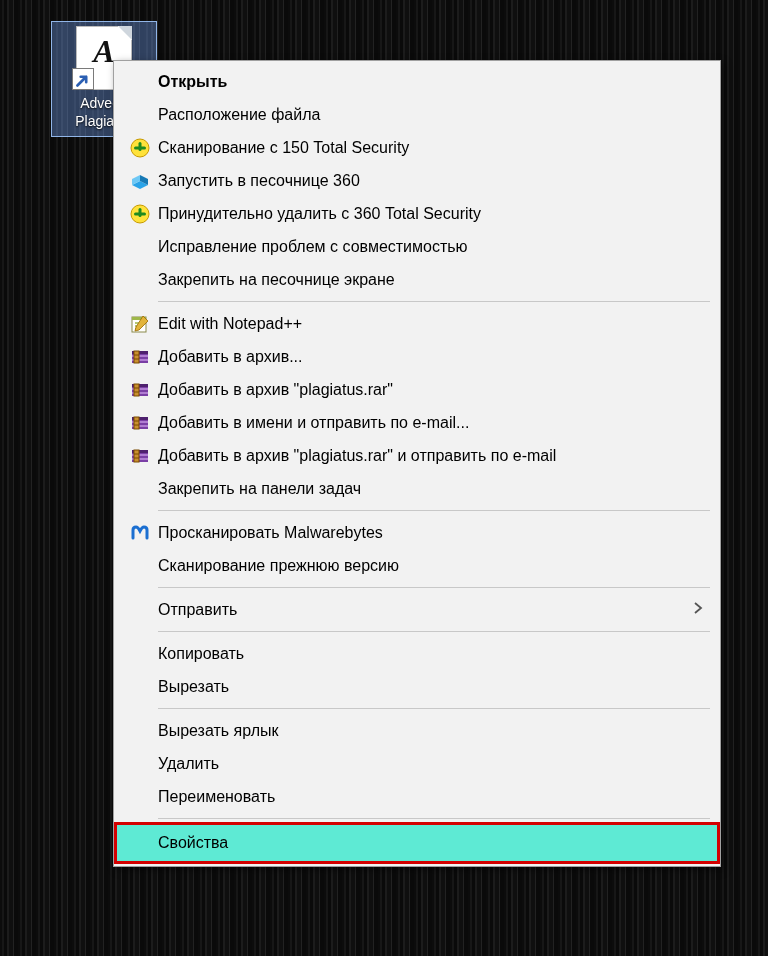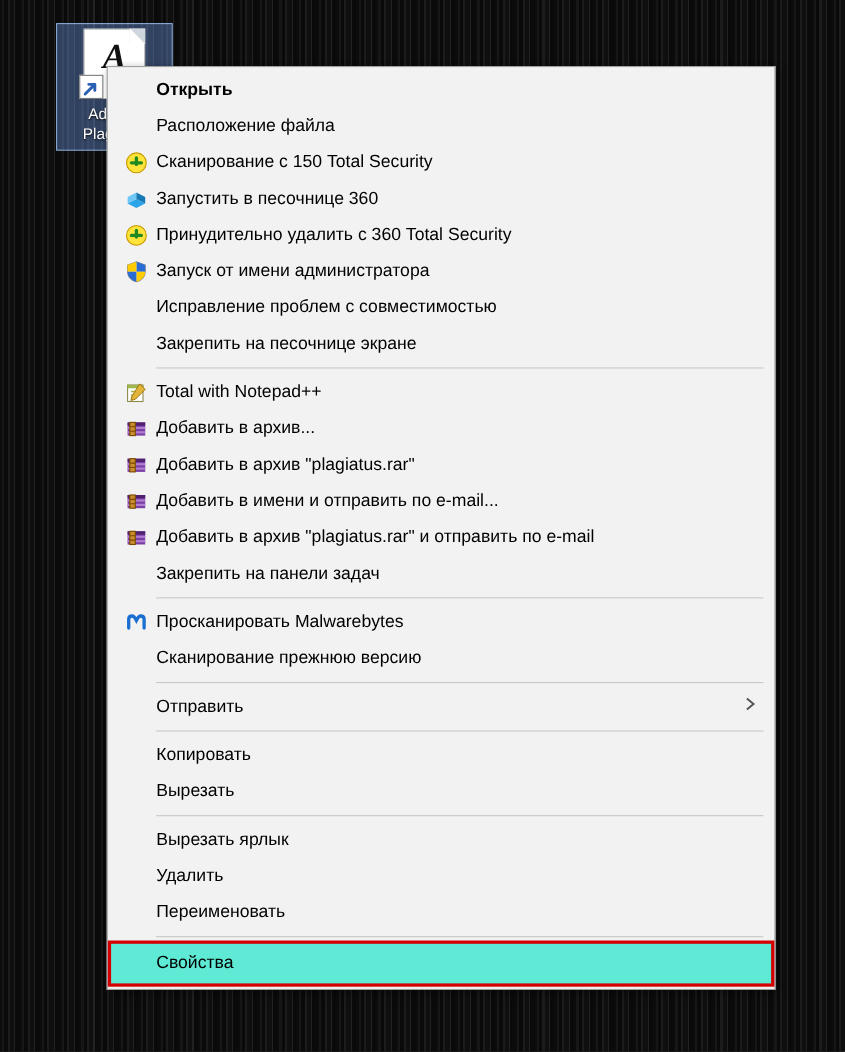--- a/index.html
+++ b/index.html
@@ -87,21 +87,21 @@
   }
   .shortcut .arrow-overlay svg { display:block; }
   .shortcut .label {
     text-shadow: 0 1px 2px rgba(0,0,0,.9);
     word-break: break-word;
   }
 
   
   .context-menu {
     position: absolute;
-    left: 97px;
+    left: 113px;
     top: 60px;
     width: 608px;
     background: #f2f2f2;
     border: 1px solid #a0a0a0;
     box-shadow: 3px 3px 8px rgba(0,0,0,.45);
     padding: 4px 2px;
     box-sizing: border-box;
     color: #000;
   }
   .menu-item {
@@ -199,50 +199,38 @@
         <div class="icon-slot">
   <svg class="ic" viewBox="0 0 22 22">
     <circle cx="11" cy="11" r="9" fill="#ffe23a" stroke="#c79a00" stroke-width="1"></circle>
     <rect x="9.5" y="5" width="3" height="9" rx="1.5" fill="#1f8a1f"></rect>
     <rect x="5" y="9.5" width="12" height="3" rx="1.5" fill="#1f8a1f"></rect>
   </svg>
 </div>
         <div class="text">Принудительно удалить с  360 Total Security</div>
       </div>
       <div class="menu-item">
-        <div class="icon-slot">
-  <svg class="ic" viewBox="0 0 22 22">
-    <path d="M11 2 L19 5 V11 C19 16 15 19 11 20 C7 19 3 16 3 11 V5 Z" fill="#f0f0f0" stroke="#888"></path>
-    <path d="M11 2 L19 5 V11 H11 Z" fill="#2b6cd4"></path>
-    <path d="M11 11 H19 C19 16 15 19 11 20 Z" fill="#ffcc00"></path>
-    <path d="M11 2 L3 5 V11 H11 Z" fill="#ffcc00"></path>
-    <path d="M11 11 H3 C3 16 7 19 11 20 Z" fill="#2b6cd4"></path>
-  </svg>
-</div>
-        <div class="text">Запуск от имени администратора</div>
-      </div>
-      <div class="menu-item">
         <div class="icon-slot"></div>
         <div class="text">Исправление проблем с совместимостью</div>
       </div>
       <div class="menu-item">
         <div class="icon-slot"></div>
         <div class="text">Закрепить на песочнице экране</div>
       </div>
       <div class="separator"></div>
       <div class="menu-item">
         <div class="icon-slot">
   <svg class="ic" viewBox="0 0 22 22">
     <rect x="3" y="4" width="14" height="15" fill="#fff" stroke="#8a8a4a"></rect>
     <rect x="3" y="4" width="14" height="3" fill="#9fb84a"></rect>
     <path d="M6 10h8M6 13h8M6 16h5" stroke="#9fb84a" stroke-width="1.4"></path>
     <path d="M14 3 L19 8 L10 17 L6 18 L7 14 Z" fill="#e2b43a" stroke="#9b6a00" stroke-width="0.8"></path>
   </svg>
 </div>
-        <div class="text">Total with Notepad++</div>
+        <div class="text">Edit with Notepad++</div>
       </div>
       <div class="menu-item">
         <div class="icon-slot">
   <svg class="ic" viewBox="0 0 22 22">
     <rect x="3" y="5" width="16" height="12" fill="#7a3fa5"></rect>
     <rect x="3" y="5" width="16" height="3" fill="#4e206e"></rect>
     <rect x="3" y="9" width="16" height="2" fill="#b07dd1"></rect>
     <rect x="3" y="13" width="16" height="2" fill="#b07dd1"></rect>
     <rect x="5" y="5" width="5" height="12" fill="#c98f2f"></rect>
     <rect x="5" y="5" width="5" height="12" fill="none" stroke="#7a4a00"></rect>

